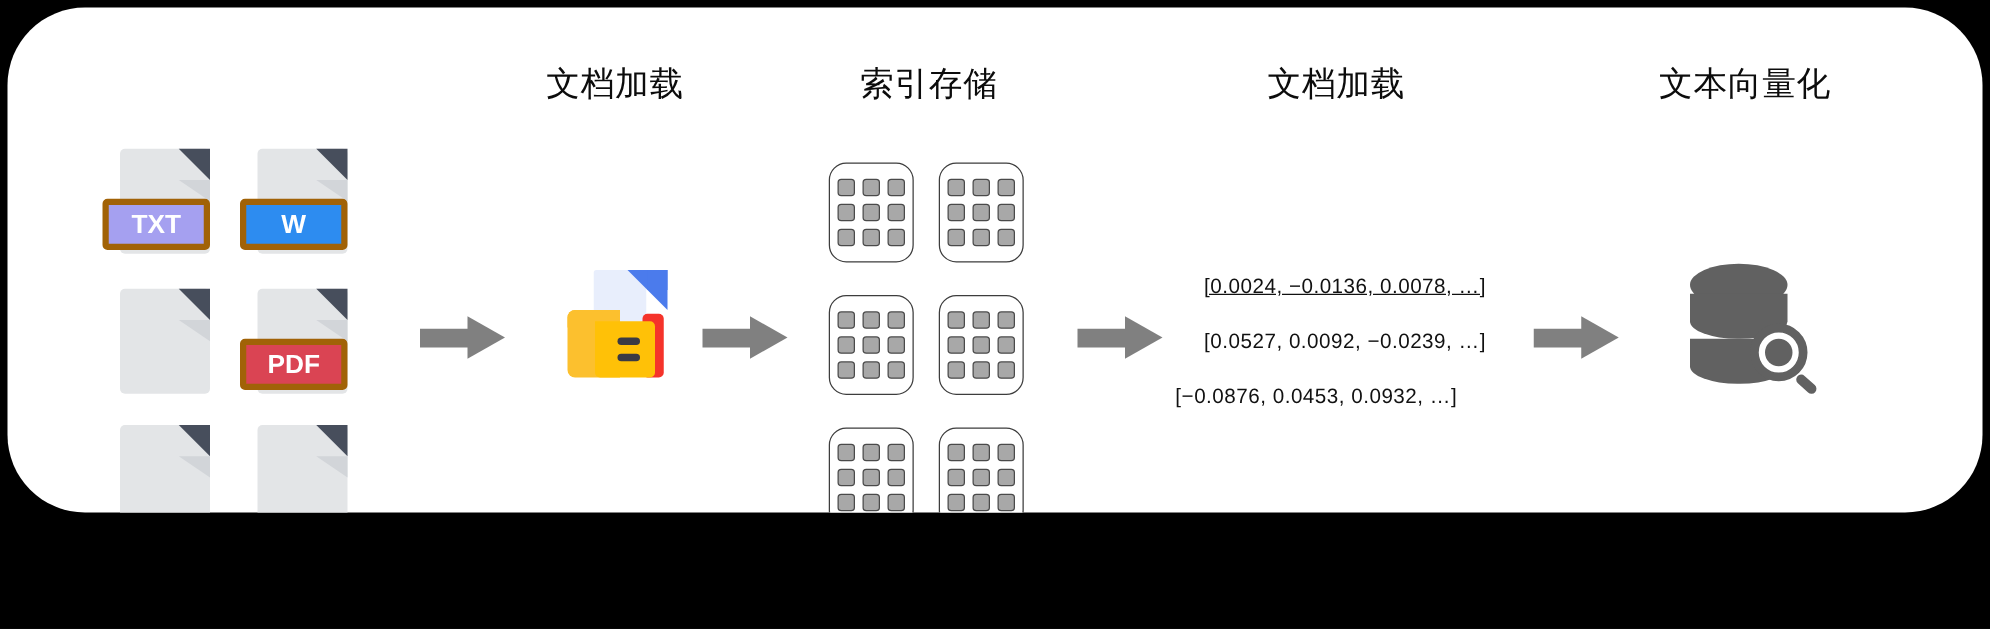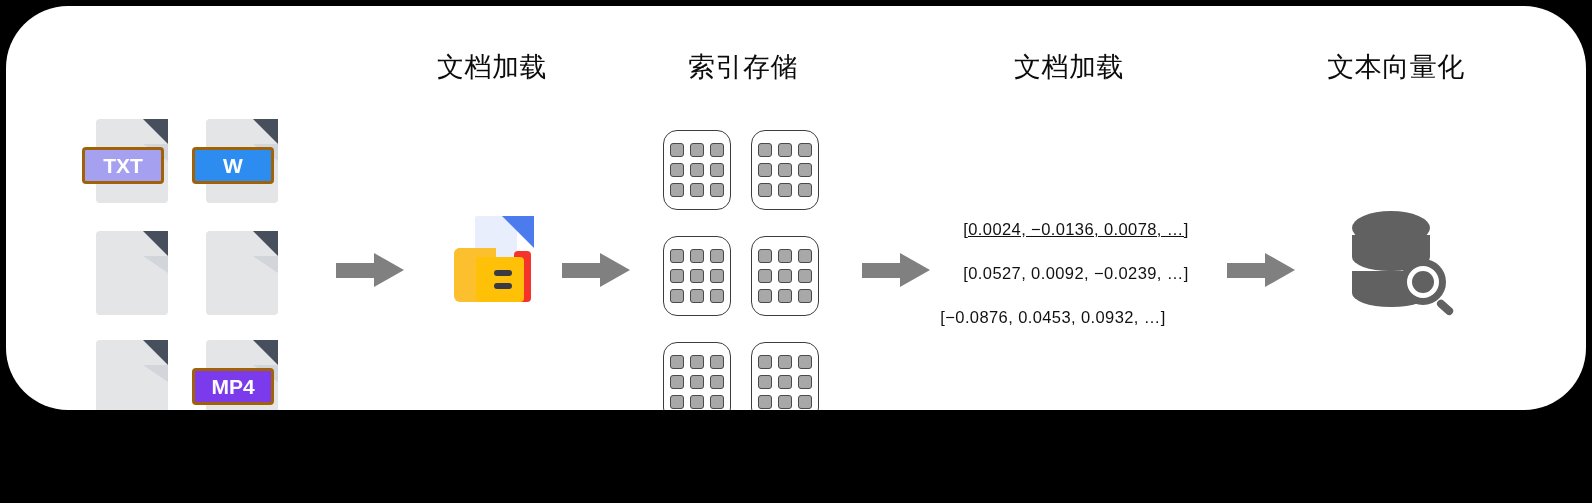--- a/index.html
+++ b/index.html
@@ -101,25 +101,25 @@
     right: 0;
     top: 25px;
     width: 0;
     height: 0;
     border-right: 25px solid #d2d5d9;
     border-bottom: 17px solid transparent;
   }
   .file-badge {
     position: absolute;
     left: -14px;
-    top: 28px;
+    top: 40px;
     min-width: 62px;
     padding: 3px 7px;
     border-radius: 4px;
-    border: 3px solid #a16207;
+    border: 5px solid #a16207;
     box-sizing: content-box;
     text-align: center;
     font-size: 21px;
     line-height: 25px;
     font-weight: 700;
     color: #ffffff;
     white-space: nowrap;
   }
 
   
@@ -319,31 +319,31 @@
         </div>
         <div class="file-icon" style="left: 90px; top: 225px;">
           <div class="file-page"></div>
           <div class="file-fold"></div>
           <div class="file-fold-shadow"></div>
         </div>
         <div class="file-icon" style="left: 200px; top: 225px;">
           <div class="file-page"></div>
           <div class="file-fold"></div>
           <div class="file-fold-shadow"></div>
+          <div class="file-badge" style="background: rgb(218, 68, 83); color: rgb(255, 255, 255);">PDF</div>
         </div>
         <div class="file-icon" style="left: 90px; top: 334px;">
           <div class="file-page"></div>
           <div class="file-fold"></div>
           <div class="file-fold-shadow"></div>
         </div>
         <div class="file-icon" style="left: 200px; top: 334px;">
           <div class="file-page"></div>
           <div class="file-fold"></div>
           <div class="file-fold-shadow"></div>
-          <div class="file-badge" style="background: rgb(124, 58, 237); color: rgb(255, 255, 255);">MP4</div>
         </div>
       </div>
 
     <div class="loader-icon" id="loader-icon" style="left: 440px; top: 204px;">
       <div class="ld-doc"></div>
       <div class="ld-doc-corner"></div>
       <div class="ld-red"></div>
       <div class="ld-folder-back"></div>
       <div class="ld-folder-tab"></div>
       <div class="ld-folder-front"></div>

